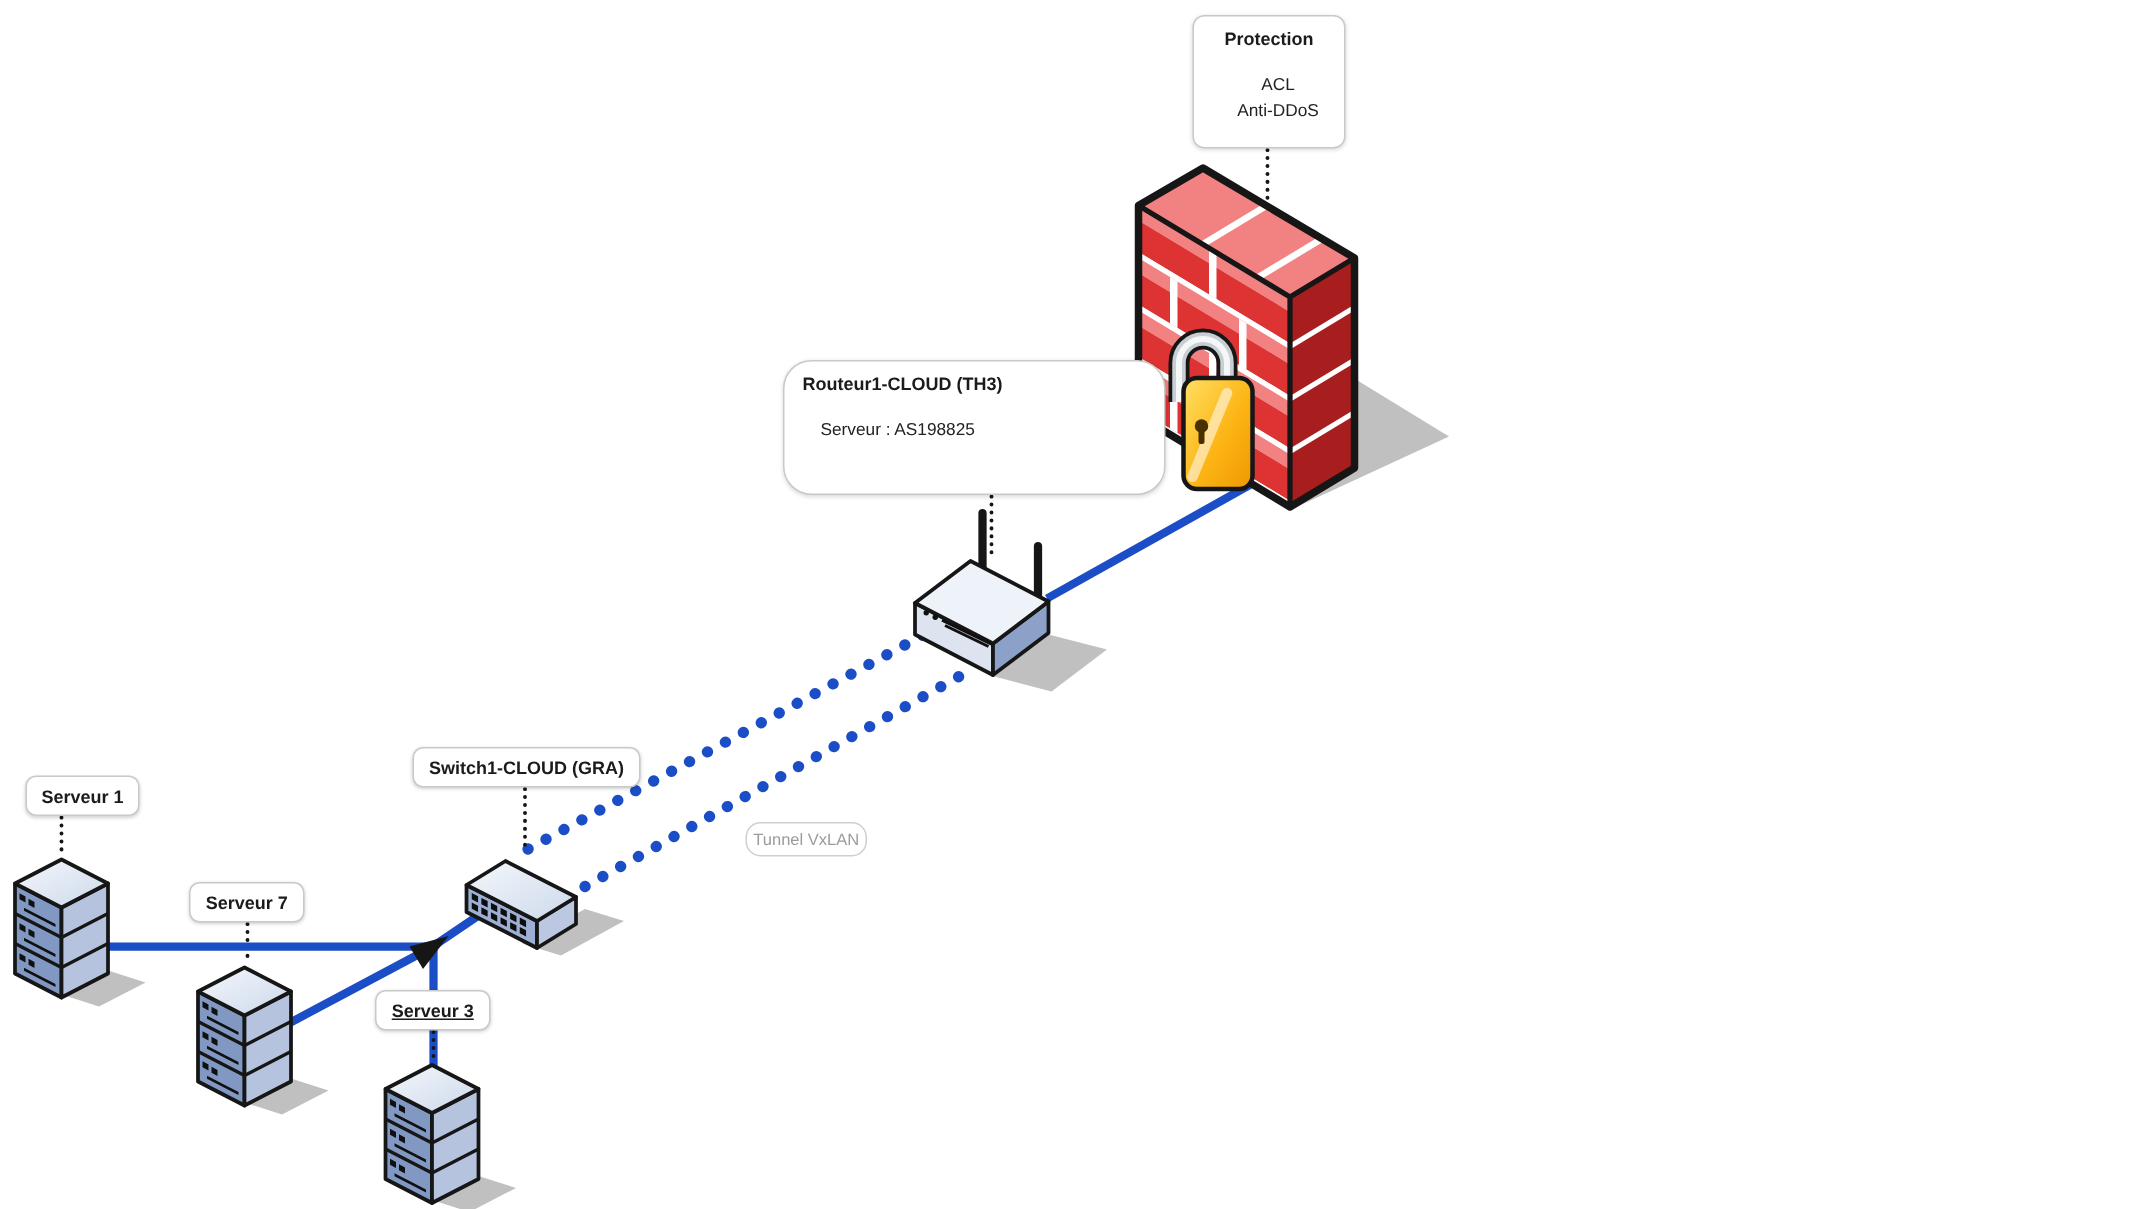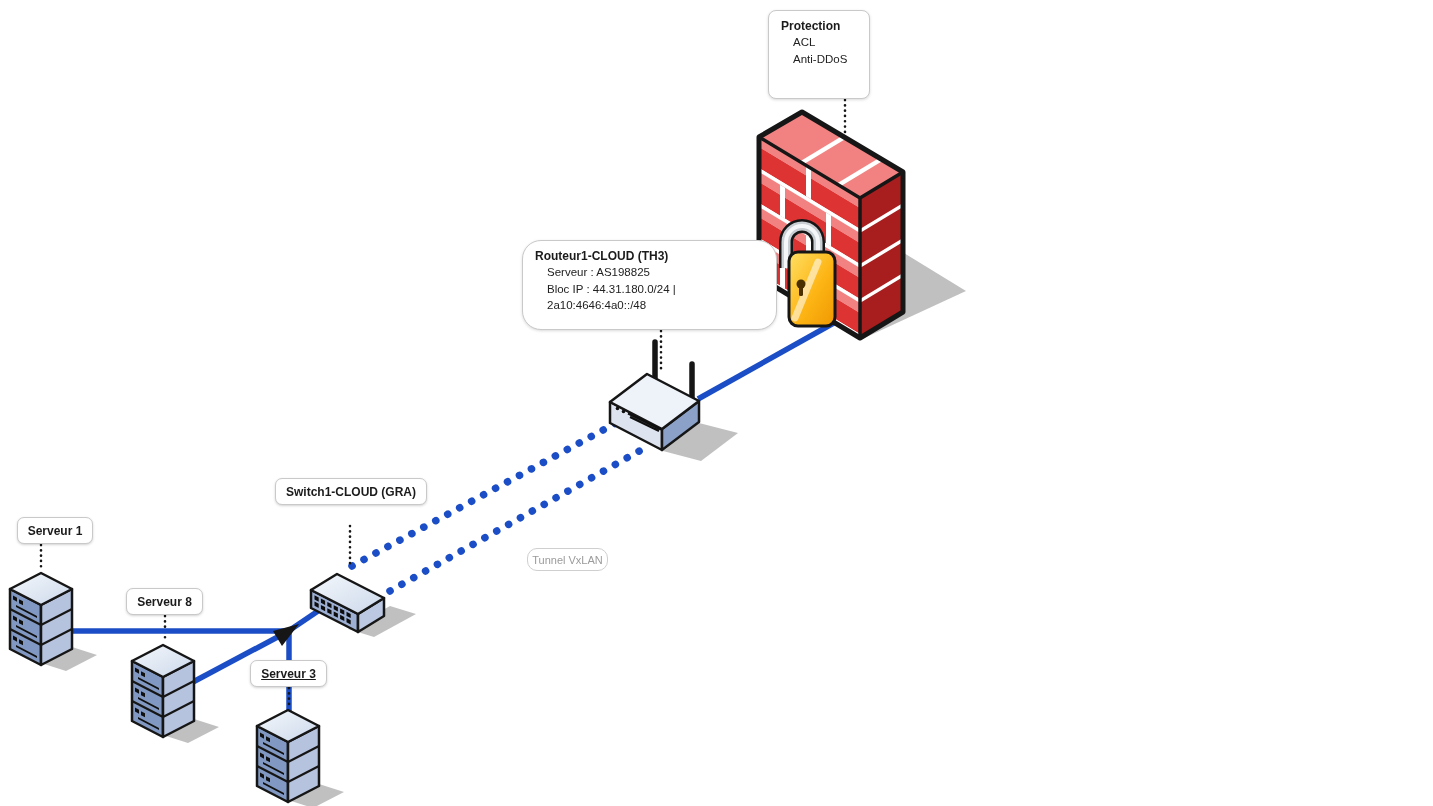--- a/index.html
+++ b/index.html
@@ -26,31 +26,30 @@
     position:absolute;
     background:#ffffff;
     border:1.2px solid #c9c9c9;
     border-radius:8px;
     box-shadow:0 1px 3px rgba(0,0,0,.15);
     box-sizing:border-box;
     padding:8px 12px;
     color:#1b1b1b;
   }
   .infobox .title{font-weight:bold;font-size:12px;}
-  .infobox .lines{margin-top:1px;padding-left:12px;font-size:11.5px;line-height:16.5px;color:#222;}
+  .infobox .lines{margin-top:16px;padding-left:12px;font-size:11.5px;line-height:16.5px;color:#222;}
   .lbl-muted{
     position:absolute;
     background:#ffffff;
     border:1px solid #cfcfcf;
     border-radius:10px;
     display:flex;align-items:center;justify-content:center;
     font-size:11px;color:#9b9b9b;
     box-sizing:border-box;
     white-space:nowrap;
-    margin-left:30px;
   }
 </style>
 </head>
 <body>
 
 <div class="canvas">
 
 <svg width="1433" height="806" viewBox="0 0 1433 806">
   <defs>
     <linearGradient id="topGrad" x1="0" y1="0" x2="1" y2="1">
@@ -195,35 +194,34 @@
     <path d="M845,100 V136"></path>
     <path d="M661,331 V371"></path>
     <path d="M350,526 V567"></path>
     <path d="M41,545 V571"></path>
     <path d="M289,688 V708"></path>
   </g>
 
   <polygon points="299,624 282,646 273,631" fill="#161616"></polygon>
 </svg>
 
-<div class="infobox" style="left:768px;top:10px;width:102px;height:89px;">
+<div class="infobox" style="left:795px;top:10px;width:102px;height:89px;text-align:center;">
   <div class="title">Protection</div>
   <div class="lines">
     <div>ACL</div>
     <div>Anti-DDoS</div>
   </div>
 </div>
 
 <div class="infobox" style="left:522px;top:240px;width:255px;height:90px;border-radius:19px;">
   <div class="title">Routeur1-CLOUD (TH3)</div>
   <div class="lines">
     <div>Serveur : AS198825</div>
-    <div>Bloc IP : 44.31.180.0/24 | 2a10:4646:4a0::/48</div>
   </div>
 </div>
 
-<div class="lbl" style="left:275px;top:478px;width:152px;height:27px;">Switch1-CLOUD (GRA)</div>
+<div class="lbl" style="left:275px;top:498px;width:152px;height:27px;">Switch1-CLOUD (GRA)</div>
 <div class="lbl" style="left:17px;top:517px;width:76px;height:27px;">Serveur 1</div>
-<div class="lbl" style="left:126px;top:588px;width:77px;height:27px;">Serveur 8</div>
+<div class="lbl" style="left:126px;top:588px;width:77px;height:27px;">Serveur 7</div>
 <div class="lbl" style="left:250px;top:660px;width:77px;height:27px;text-decoration:underline;">Serveur 3</div>
 <div class="lbl-muted" style="left:497px;top:548px;width:81px;height:23px;">Tunnel VxLAN</div>
 
 </div>
 
 </body></html>

